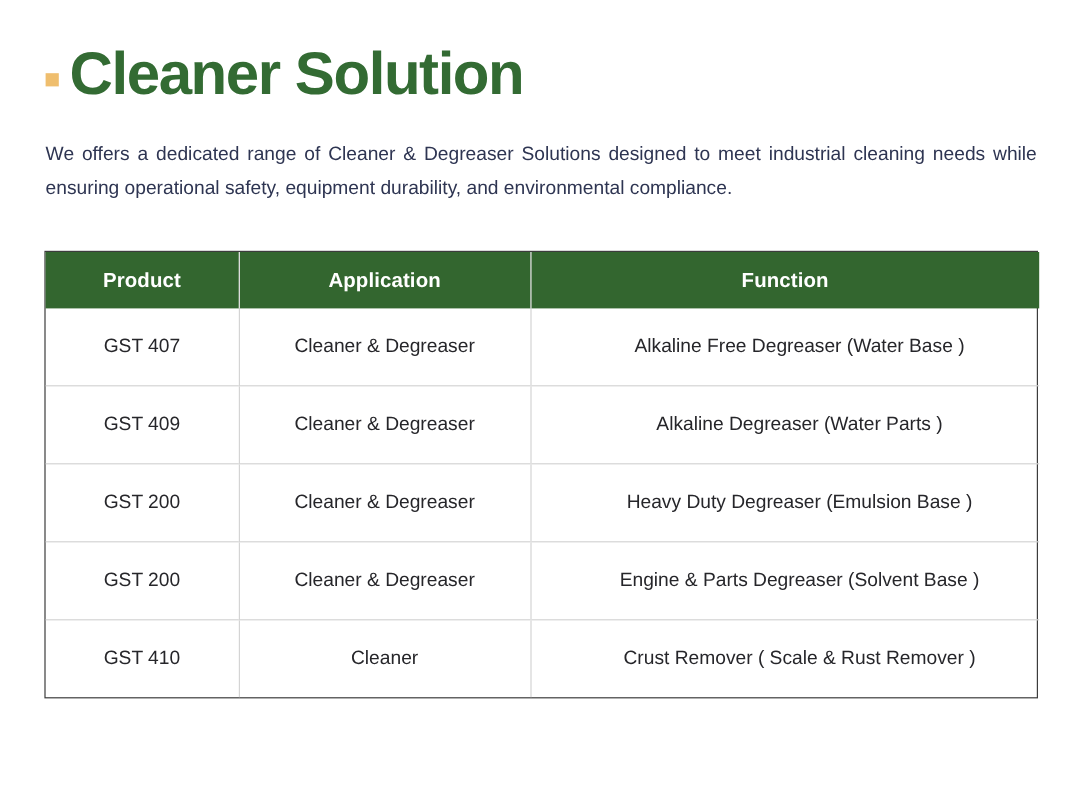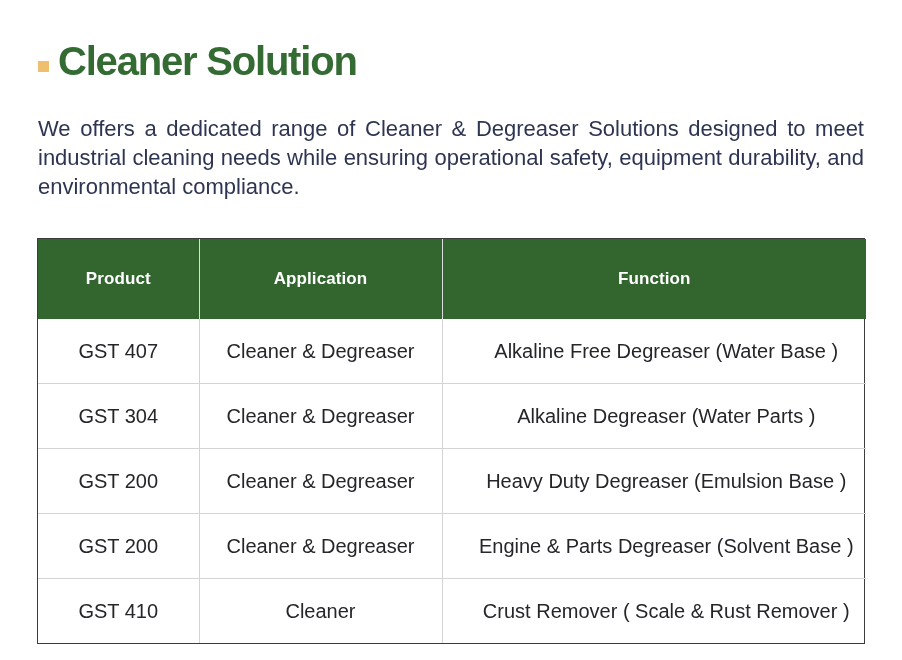--- a/index.html
+++ b/index.html
@@ -32,33 +32,33 @@
   .title-bullet {
     width: 11px;
     height: 11px;
     background: #efbe6e;
     margin-right: 9px;
     margin-top: 10px;
     flex: 0 0 auto;
   }
   .page-title {
     font-family: "Liberation Sans", sans-serif;
-    font-size: 40px;
+    font-size: 50px;
     font-weight: bold;
     color: #336b33;
     letter-spacing: -1.2px;
     line-height: 1;
     white-space: nowrap;
   }
 
   
   .intro {
     margin: 22px 38px 0 38px;
     width: 826px;
-    font-size: 22px;
+    font-size: 16px;
     line-height: 29px;
     color: #2e3552;
     text-align: justify;
     text-justify: inter-word;
   }
   .intro > span {
     display: inline;
   }
 
   
@@ -75,37 +75,37 @@
   }
   table.product-table col.c1 { width: 161px; }
   table.product-table col.c2 { width: 243px; }
   table.product-table col.c3 { width: 424px; }
 
   table.product-table thead th {
     background: #33662f;
     color: #ffffff;
     font-size: 17px;
     font-weight: bold;
-    height: 80px;
+    height: 47px;
     text-align: center;
     vertical-align: middle;
     border-right: 1.2px solid #dcdcdc;
     letter-spacing: 0.1px;
     padding: 0 6px;
   }
   table.product-table thead th:last-child {
     border-right: none;
     margin-left: 24px;
   }
 
   table.product-table tbody td {
     height: 64px;
     text-align: center;
     vertical-align: middle;
-    font-size: 20px;
+    font-size: 16px;
     color: #26262a;
     border-right: 1.2px solid #d4d4d4;
     border-top: 1.2px solid #d4d4d4;
     padding: 0 8px;
     white-space: nowrap;
   }
   table.product-table tbody td:last-child {
     border-right: none;
     padding-left: 32px;
   }
@@ -141,21 +141,21 @@
           <th>Function</th>
         </tr>
       </thead>
       <tbody>
         <tr>
           <td>GST 407</td>
           <td>Cleaner &amp; Degreaser</td>
           <td>Alkaline Free Degreaser (Water Base )</td>
         </tr>
         <tr>
-          <td>GST 304</td>
+          <td>GST 409</td>
           <td>Cleaner &amp; Degreaser</td>
           <td>Alkaline Degreaser (Water Parts )</td>
         </tr>
         <tr>
           <td>GST 200</td>
           <td>Cleaner &amp; Degreaser</td>
           <td>Heavy Duty Degreaser (Emulsion Base )</td>
         </tr>
         <tr>
           <td>GST 200</td>

